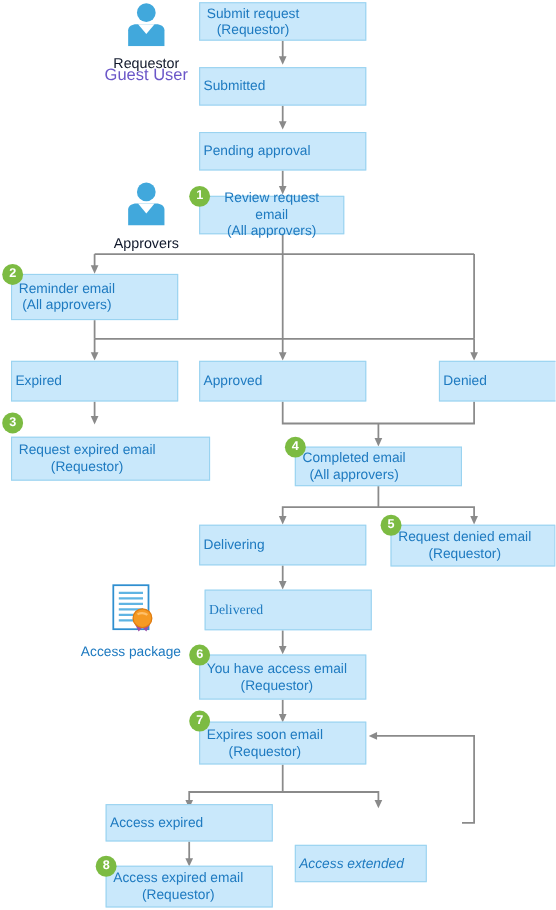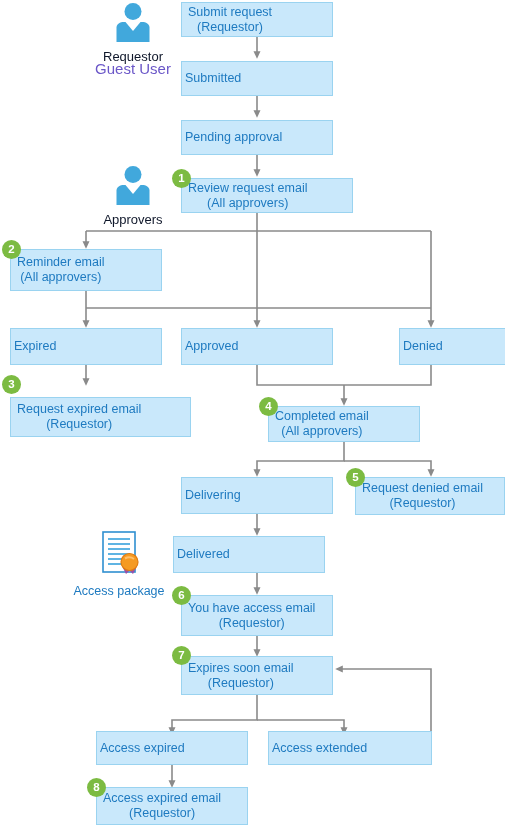--- a/index.html
+++ b/index.html
@@ -162,21 +162,21 @@
   </div>
 
   <div class="node" style="left:181px;top:61px;width:152px;height:35px;">
     <span>Submitted</span>
   </div>
 
   <div class="node" style="left:181px;top:120px;width:152px;height:35px;">
     <span>Pending approval</span>
   </div>
 
-  <div class="node" style="left:181px;top:178px;width:172px;height:35px;">
+  <div class="node" style="left:181px;top:178px;width:132px;height:35px;">
     <span>
         <span style="display: block;">Review request email</span>
         <span style="display: block;">(All approvers)</span>
       </span>
   </div>
   <div class="badge" style="left:172px;top:169px;">1</div>
 
   <div class="node" style="left:10px;top:249px;width:152px;height:42px;">
     <span>
         <span style="display: block;">Reminder email</span>
@@ -218,21 +218,21 @@
   </div>
 
   <div class="node" style="left:355px;top:477px;width:150px;height:38px;">
     <span>
         <span style="display: block;">Request denied email</span>
         <span style="display: block;">(Requestor)</span>
       </span>
   </div>
   <div class="badge" style="left:346px;top:468px;">5</div>
 
-  <div class="node" style="left:173px;top:536px;width:152px;height:37px;">
+  <div class="node" style="left:186px;top:536px;width:152px;height:37px;font-family:Liberation Serif, serif;">
     <span>Delivered</span>
   </div>
 
   <div class="node" style="left:181px;top:595px;width:152px;height:41px;">
     <span>
         <span style="display: block;">You have access email</span>
         <span style="display: block;">(Requestor)</span>
       </span>
   </div>
   <div class="badge" style="left:172px;top:586px;">6</div>
@@ -242,21 +242,21 @@
         <span style="display: block;">Expires soon email</span>
         <span style="display: block;">(Requestor)</span>
       </span>
   </div>
   <div class="badge" style="left:172px;top:646px;">7</div>
 
   <div class="node" style="left:96px;top:731px;width:152px;height:34px;">
     <span>Access expired</span>
   </div>
 
-  <div class="node" style="left:268px;top:731px;width:164px;height:34px;">
+  <div class="node" style="left:268px;top:768px;width:120px;height:34px;font-style:italic;">
     <span>Access extended</span>
   </div>
 
   <div class="node" style="left:96px;top:787px;width:152px;height:38px;">
     <span>
         <span style="display: block;">Access expired email</span>
         <span style="display: block;">(Requestor)</span>
       </span>
   </div>
   <div class="badge" style="left:87px;top:778px;">8</div>

